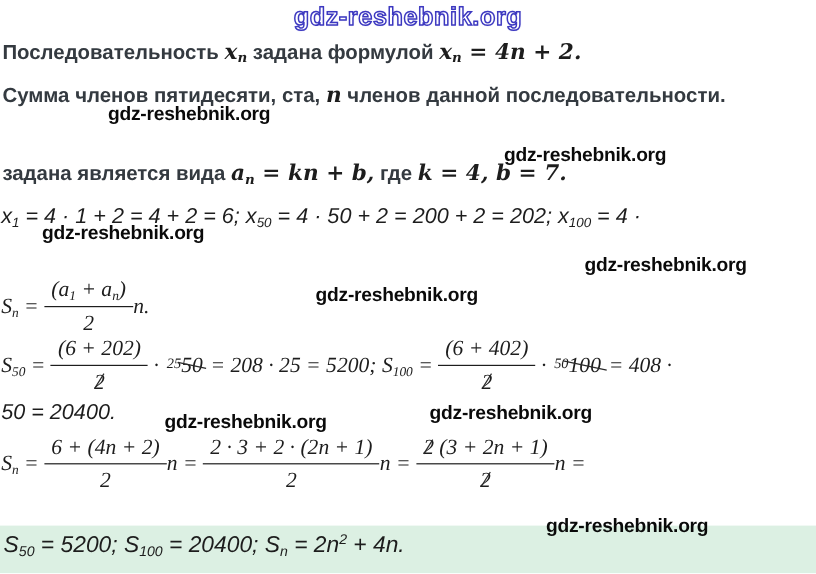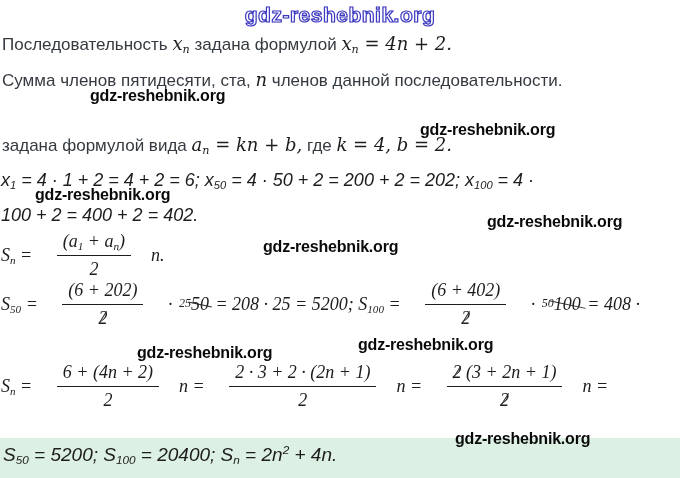--- a/index.html
+++ b/index.html
@@ -3,35 +3,35 @@
 <meta charset="utf-8">
 <style>
   html,body{margin:0;padding:0;background:#fff;}
   #page{position:relative;width:680px;height:478px;background:#ffffff;overflow:hidden;
         font-family:"Liberation Sans",sans-serif;}
   .logo{position:absolute;top:3px;left:0;width:100%;text-align:center;
         font-family:"Liberation Sans",sans-serif;font-size:21px;font-weight:bold;
         letter-spacing:.5px;color:#ffffff;
         -webkit-text-stroke:1.2px var(--logo-outline,#3c38c0);
         text-shadow:0 0 1px var(--logo-outline,#3c38c0);}
-  .txt{position:absolute;font-size:17px;font-weight:400;color:var(--body-text,#343a40);
+  .txt{position:absolute;font-size:17px;font-weight:700;color:var(--body-text,#343a40);
        white-space:pre;line-height:1.2;}
   .math{font-family:"DejaVu Serif","Liberation Serif",serif;font-style:italic;
         color:var(--math-text,#1d1d1d);}
   .txt .math{font-size:18px;}
   .mrow{position:absolute;display:flex;align-items:center;white-space:pre;
         font-family:Liberation Serif, serif;font-style:italic;
         font-size:18px;color:var(--math-text,#1d1d1d);line-height:1.25;}
   .mline{position:absolute;white-space:pre;
         font-family:Liberation Sans, sans-serif;font-style:italic;
         font-size:18px;color:var(--math-text,#1d1d1d);}
   sub{font-size:.62em;font-style:italic;line-height:0;vertical-align:-3px;}
   sup{font-size:.62em;line-height:0;vertical-align:7px;}
   .frac{display:inline-flex;flex-direction:column;text-align:center;
-        margin:0 20px;line-height:1.25;}
+        margin:0 0;line-height:1.25;}
   .frac .num{padding:0 6px 2px;border-bottom:1.6px solid var(--math-text,#1d1d1d);}
   .frac .den{padding-top:2px;}
   .cancel{position:relative;display:inline-block;}
   .cancel::after{content:"";position:absolute;left:-18%;top:48%;width:136%;
         border-top:1.7px solid #2a2a2a;transform:rotate(12deg);}
   .cancel.steep::after{left:-25%;width:150%;transform:rotate(-58deg);}
   .stack{display:inline-flex;flex-direction:row;align-items:center;line-height:1;
         margin:0 2px;}
   .stack .over{font-size:12px;margin-bottom:2px;}
   .wm{position:absolute;font-family:"Liberation Sans",sans-serif;font-size:16px;
@@ -51,40 +51,40 @@
 
   <div class="txt" style="top:33px;left:2px"><span>Последовательность </span><span class="math">x<sub>n</sub></span><span> задана формулой </span><span class="math">x<sub>n</sub> = 4n + 2.</span></div>
 
   <div class="txt" style="top:69px;left:2px"><span>Сумма членов пятидесяти, ста, </span><span class="math">n</span><span> членов данной последовательности.</span></div>
 
   <div class="wm" style="left:90px;top:87px">gdz-reshebnik.org</div>
 
 
   <div class="wm" style="left:420px;top:121px">gdz-reshebnik.org</div>
 
-  <div class="txt" style="top:134px;left:2px"><span>задана формулой вида </span><span class="math">a<sub>n</sub> = kn + b,</span><span> где </span><span class="math">k = 4, b = 2.</span></div>
+  <div class="txt" style="top:134px;left:2px"><span>задана является вида </span><span class="math">a<sub>n</sub> = kn + b,</span><span> где </span><span class="math">k = 4, b = 7.</span></div>
 
   <div class="mline" style="top:170px;left:1px">x<sub>1</sub> = 4 · 1 + 2 = 4 + 2 = 6; x<sub>50</sub> = 4 · 50 + 2 = 200 + 2 = 202; x<sub>100</sub> = 4 ·</div>
 
   <div class="wm" style="left:35px;top:186px">gdz-reshebnik.org</div>
 
-  <div class="mline" style="top:205px;left:1px">100 + 2 = 400 + 2 = 402.</div>
 
   <div class="wm" style="left:487px;top:213px">gdz-reshebnik.org</div>
 
   <div class="mrow" style="top:230px;left:1px">
     <span>S<sub>n</sub> = </span><span class="frac"><span class="num">(a<sub>1</sub> + a<sub>n</sub>)</span><span class="den">2</span></span><span>n.</span>
   </div>
 
   <div class="wm" style="left:263px;top:238px">gdz-reshebnik.org</div>
 
   <div class="mrow" style="top:279px;left:1px">
     <span>S<sub>50</sub> = </span><span class="frac"><span class="num">(6 + 202)</span><span class="den"><span class="cancel steep">2</span></span></span><span> · </span><span class="stack"><span class="over">25</span><span class="cancel">50</span></span><span> = 208 · 25 = 5200; S<sub>100</sub> = </span><span class="frac"><span class="num">(6 + 402)</span><span class="den"><span class="cancel steep">2</span></span></span><span> · </span><span class="stack"><span class="over">50</span><span class="cancel">100</span></span><span> = 408 ·</span>
   </div>
 
+  <div class="mline" style="top:333px;left:1px">50 = 20400.</div>
 
   <div class="wm" style="left:137px;top:344px">gdz-reshebnik.org</div>
   <div class="wm" style="left:358px;top:336px">gdz-reshebnik.org</div>
 
   <div class="mrow" style="top:361px;left:1px">
     <span>S<sub>n</sub> = </span><span class="frac"><span class="num">6 + (4n + 2)</span><span class="den">2</span></span><span>n = </span><span class="frac"><span class="num">2 · 3 + 2 · (2n + 1)</span><span class="den">2</span></span><span>n = </span><span class="frac"><span class="num"><span class="cancel steep">2</span><span> (3 + 2n + 1)</span></span><span class="den"><span class="cancel steep">2</span></span></span><span>n =</span>
   </div>
 
 
   <div class="band"></div>

